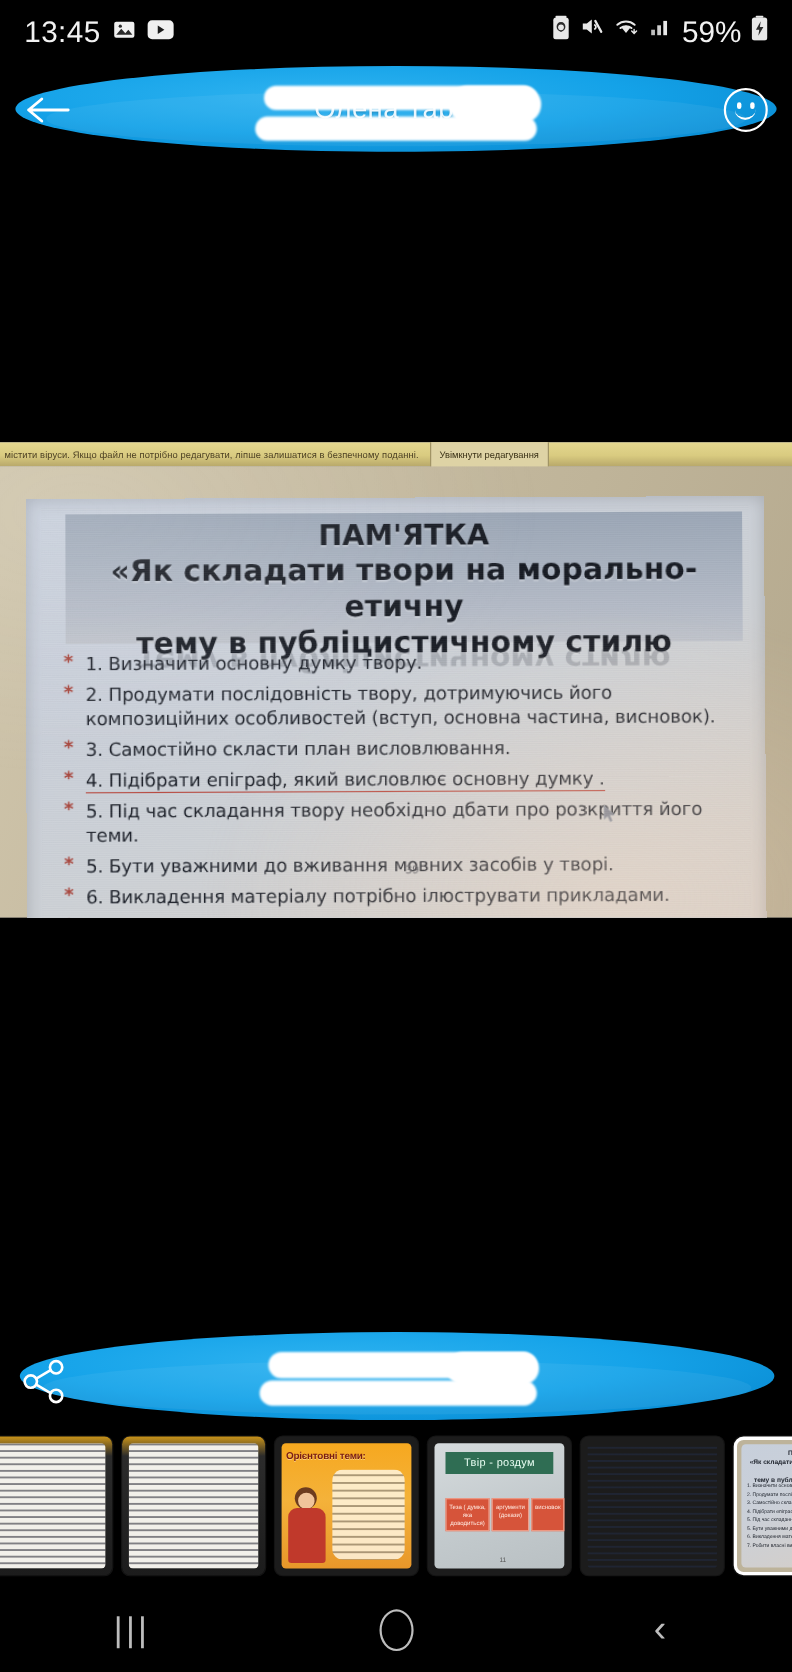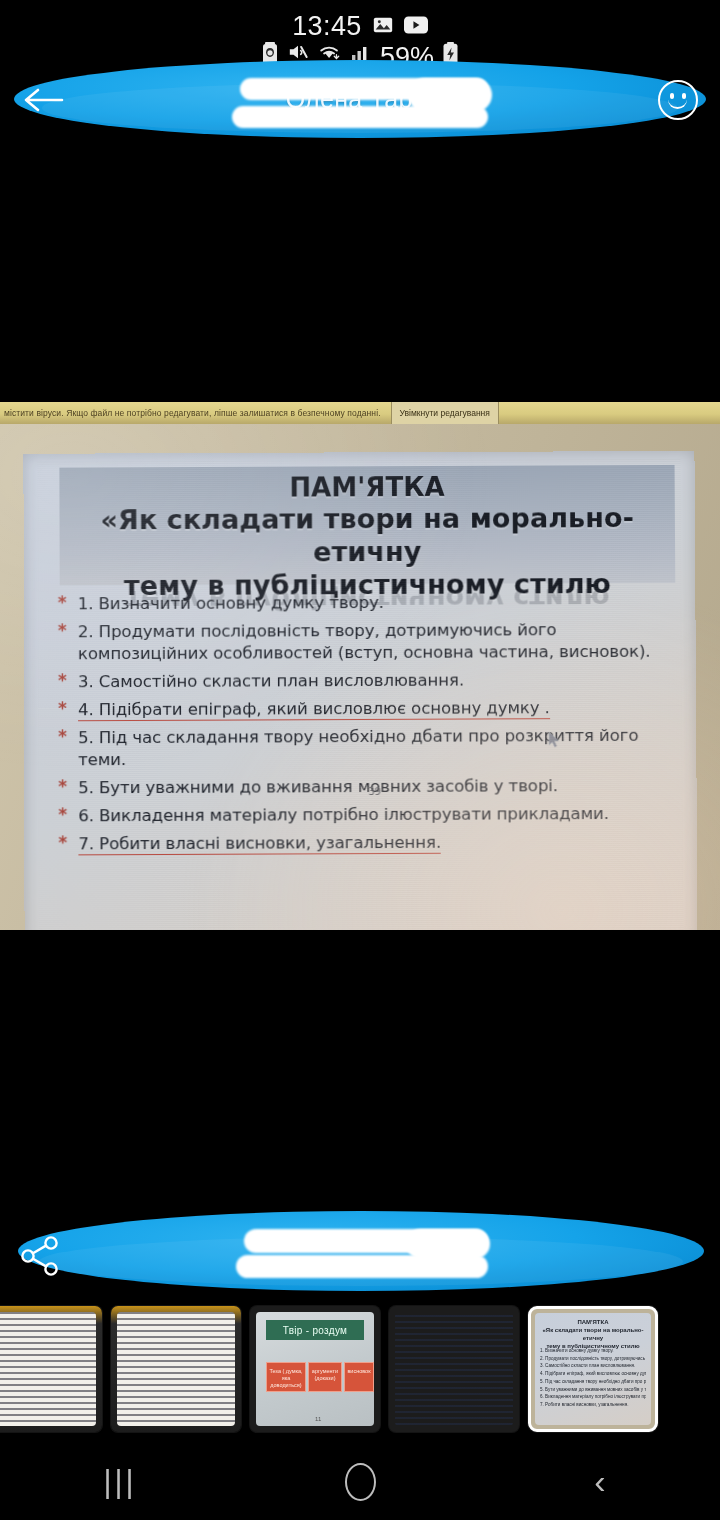--- a/index.html
+++ b/index.html
@@ -8,21 +8,21 @@
     background:#000;
     font-family:"Liberation Sans", sans-serif;
     overflow:hidden;
   }
   #screen { position:relative; width:720px; height:1520px; background:#000; }
 
   
   #status-bar{
     position:absolute; left:0; top:0; width:720px; height:58px;
     display:flex; align-items:center; justify-content:space-between;
-    padding:11px 22px; color:#fff;flex-direction:column;
+    padding:0 22px; color:#fff;
   }
   .status-left{ display:flex; align-items:center; gap:10px; }
   .status-right{ display:flex; align-items:flex-start; gap:9px; }
   #clock{ font-size:27px; font-weight:400; letter-spacing:.4px; color:#f2f2f2; }
   .sicon{ display:inline-block; }
 
   
   #header{
     position:absolute; left:0; top:60px; width:720px; height:78px;
   }
@@ -63,21 +63,21 @@
   }
   #smiley .eye{ position:absolute; width:4px; height:6px; background:#fff; border-radius:2px; top:11px; }
   #smiley .eye.l{ left:10px; } #smiley .eye.r{ right:10px; }
   #smiley .mouth{
     position:absolute; left:8px; top:16px; width:19px; height:11px;
     border:0 solid #fff; border-bottom-width:2.5px; border-radius:0 0 19px 19px;
   }
 
   
   #photo{
-    position:absolute; left:0; top:402px; width:720px; height:528px;
+    position:absolute; left:0; top:402px; width:720px; height:432px;
     overflow:hidden; background:#a3a3a3;
   }
   
   #warning-strip{
     position:absolute; left:0; top:0; width:720px; height:22px;
     background:linear-gradient(180deg,#e4d78f 0%, #d9cb80 55%, #b8a86a 100%);
     display:flex; align-items:center; gap:10px; padding-left:4px;
   }
   #warning-text{
     font-size:8.5px; color:#4b3f22; letter-spacing:.1px; white-space:nowrap;
@@ -440,20 +440,31 @@
   <div id="filmstrip">
 
     <div class="thumb t-doc first">
       <div class="tpaper"></div>
     </div>
 
     <div class="thumb t-doc">
       <div class="tpaper"></div>
     </div>
 
+    <div class="thumb t-orange">
+      <div class="tpaper">
+        <div class="ttitle">Орієнтовні теми:</div>
+        <div class="tcard"></div>
+        <div class="tperson">
+          <span class="head"></span>
+            <span class="face"></span>
+            <span class="body"></span>
+        </div>
+      </div>
+    </div>
 
     <div class="thumb t-green">
       <div class="tpaper">
         <div class="gbar">Твір - роздум</div>
         <div class="arrow">
           <div class="box box1">Теза ( думка, яка доводиться)</div>
           <div class="box box2">аргументи (докази)</div>
           <div class="box box3">висновок</div>
         </div>
         <div class="tnum">11</div>

